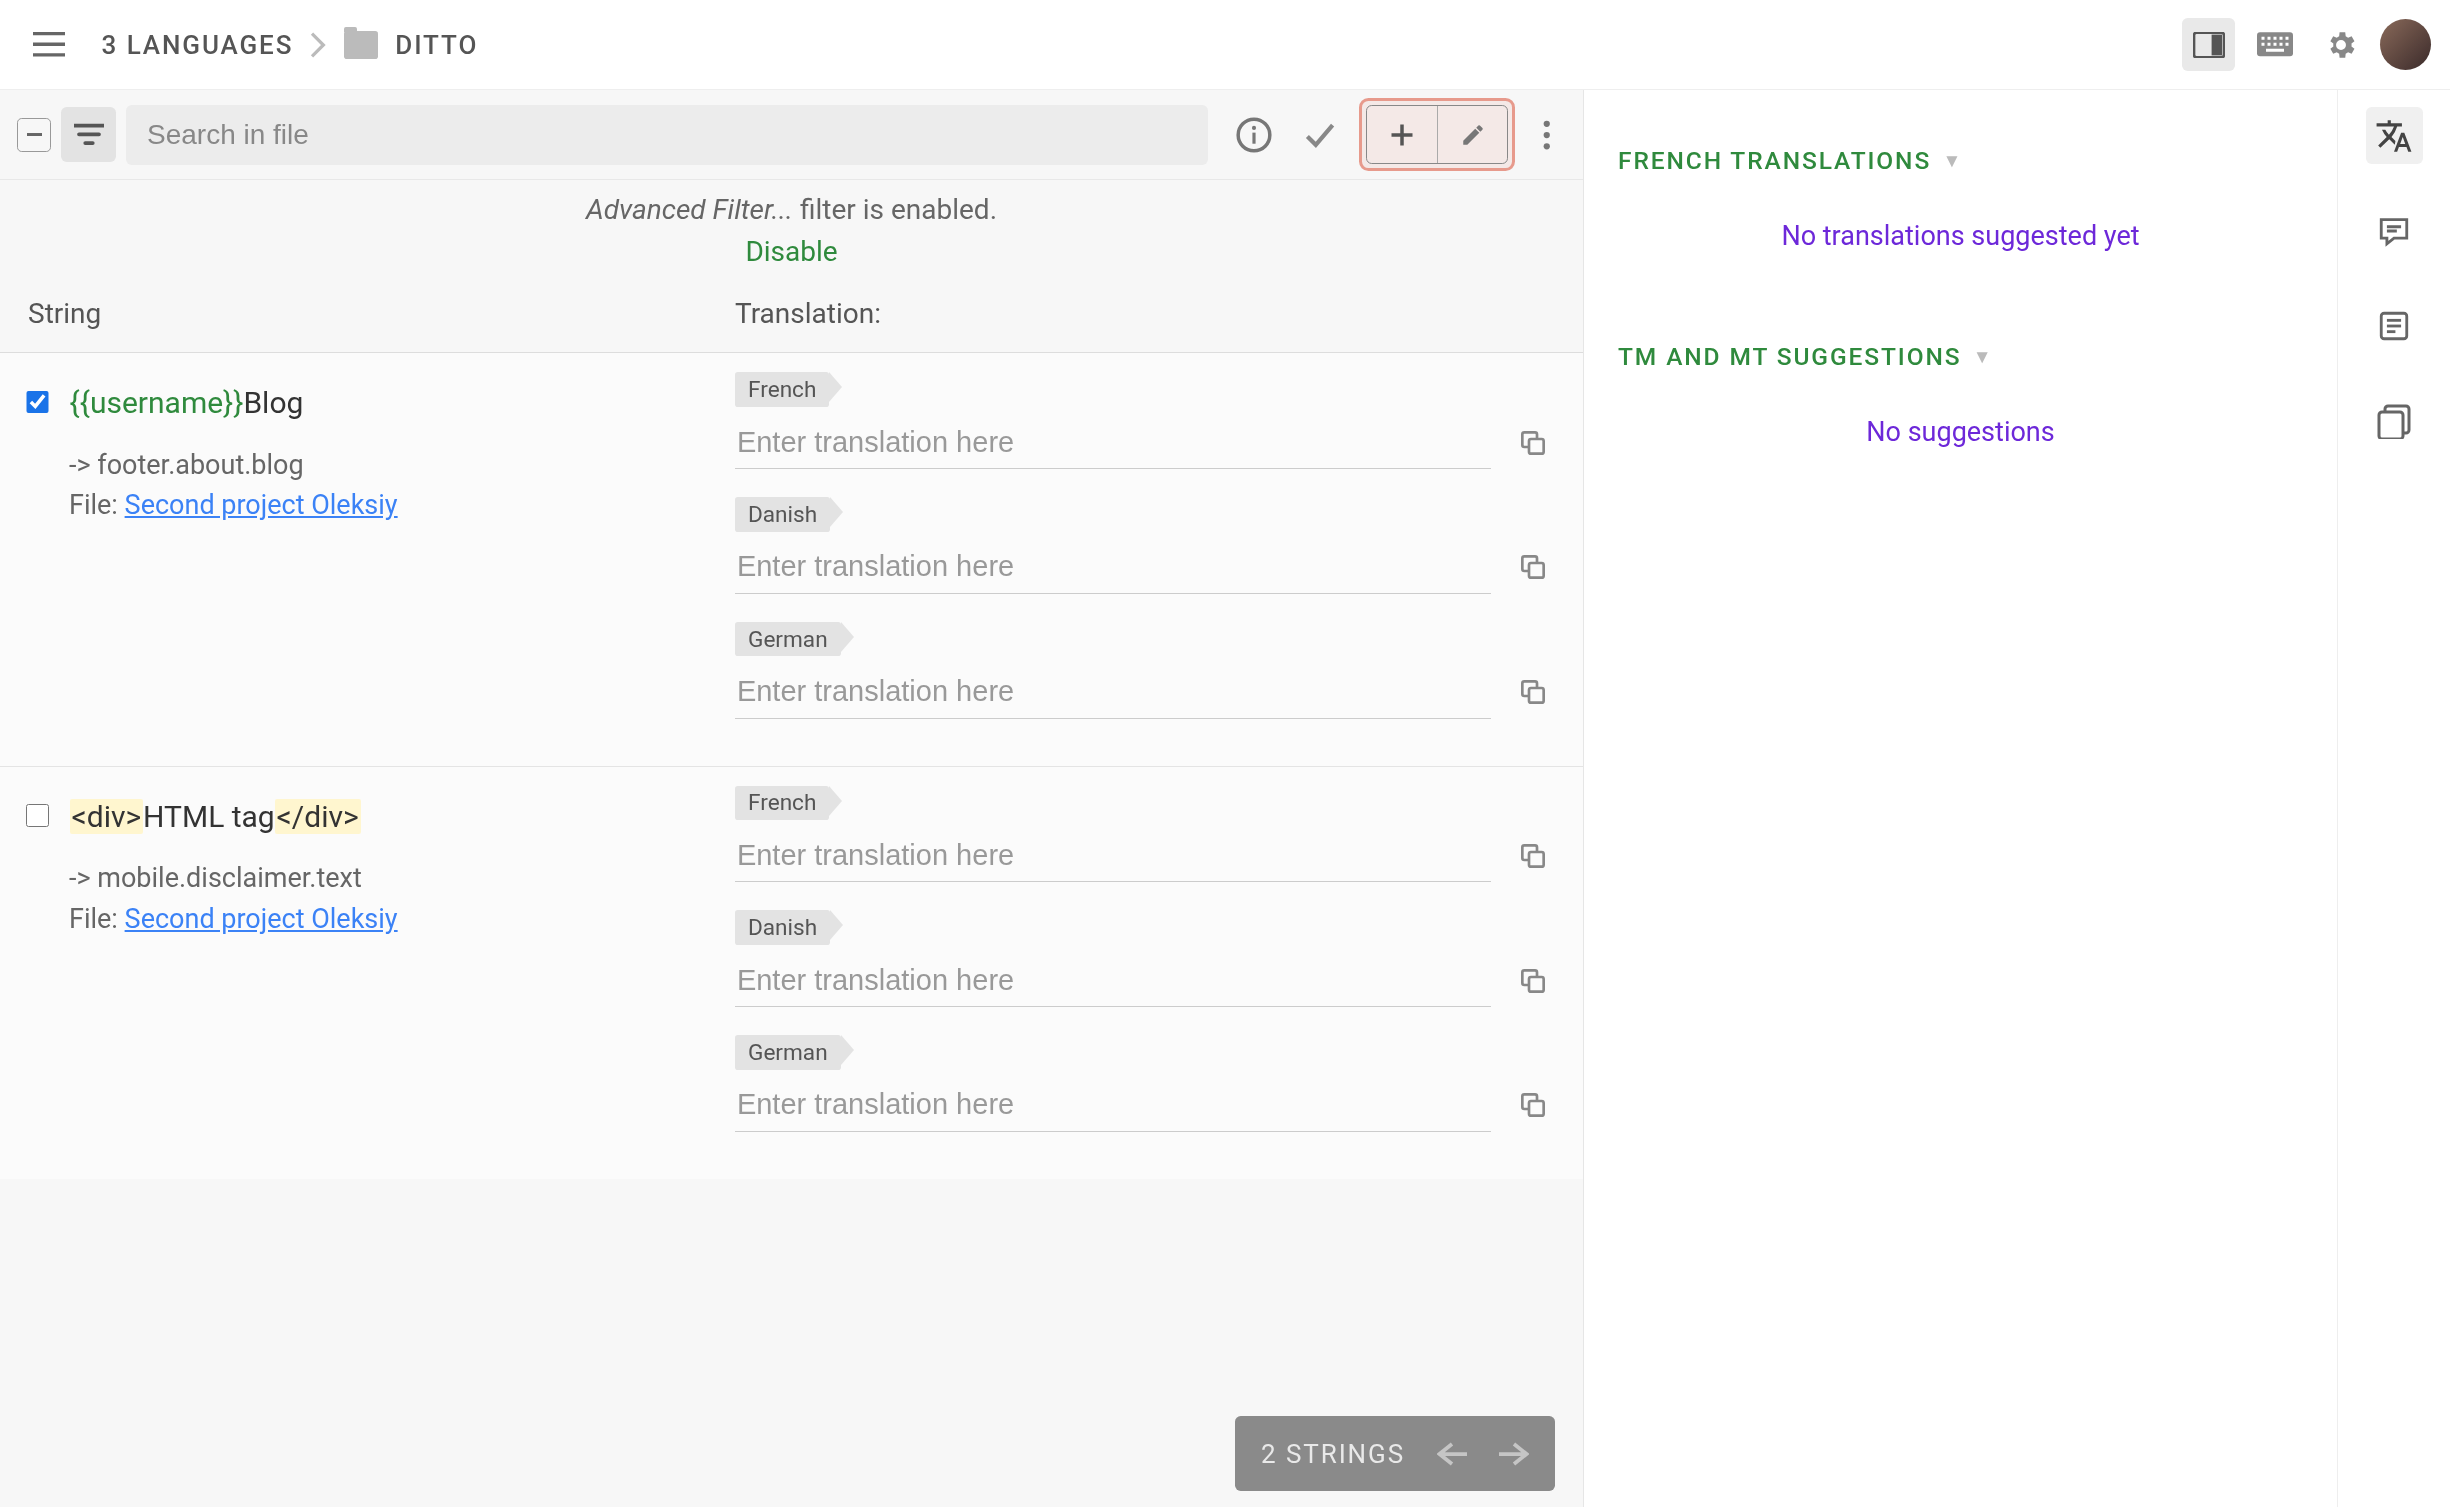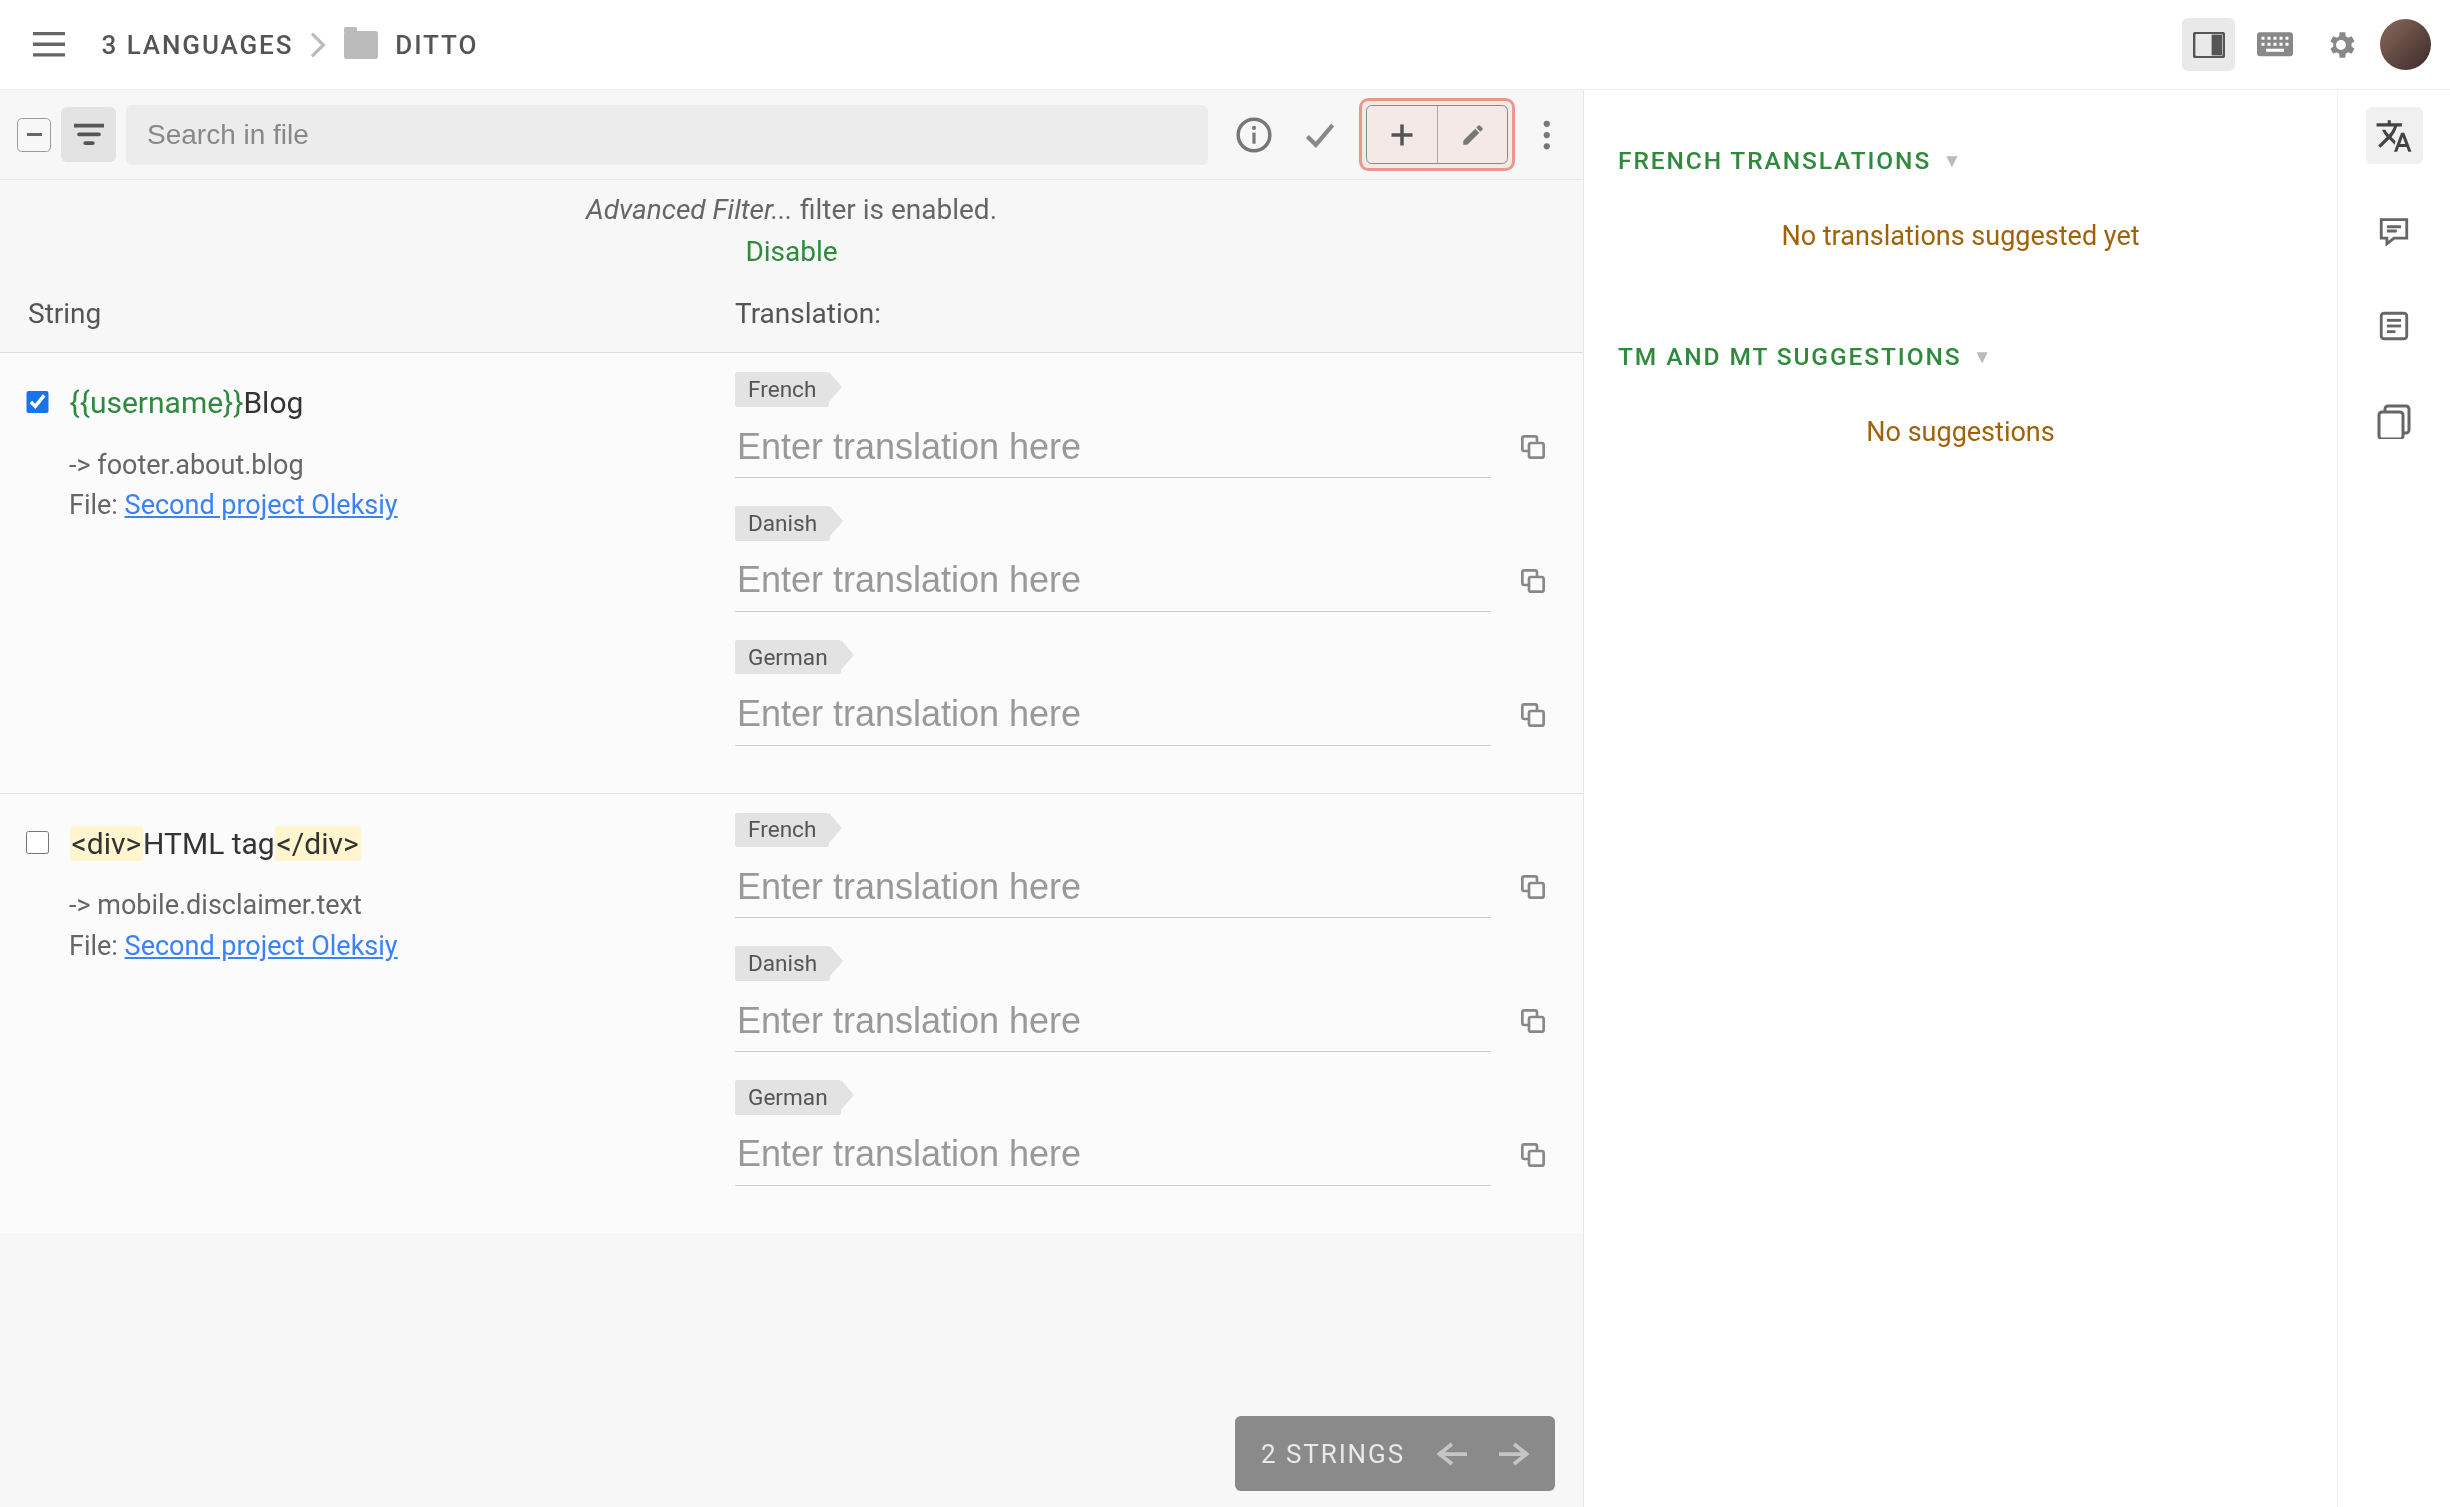--- a/index.html
+++ b/index.html
@@ -55,30 +55,30 @@
 .srcstring { font-size:30px; line-height:1.3; }
 .srcstring .token, .srcstring .hl { color:#2f8a3d; }
 .srcstring .hl-tag { background:#fff6cf; padding:0 1.9px; border-radius:1.9px; }
 .srcmeta { margin-left:43px; margin-top:22.6px; font-size:27px; color:#666; line-height:1.5; }
 .srcmeta .link { text-decoration: underline; color:#3b82f6; cursor:pointer; }
 
 .lang-block { margin-bottom: 28px; }
 .lang-chip { display:inline-block; background:#e3e3e3; font-size:22.6px; color:#555; padding:3.8px 13px; border-radius:2.8px; position:relative; }
 .lang-chip::after { content:""; position:absolute; right:-13px; top:0; width:0; height:0; border-top:15px solid transparent; border-bottom:15px solid transparent; border-left:13px solid #e3e3e3; }
 .trans-line { display:flex; align-items:center; gap:19px; margin-top:9.4px; }
-.trans-input { flex:1; border:none; border-bottom:0.9px solid #ccc; background:transparent; font-size:36px; padding:9.4px 1.9px; outline:none; color:#000000; }
+.trans-input { flex:1; border:none; border-bottom:0.9px solid #ccc; background:transparent; font-size:29px; padding:9.4px 1.9px; outline:none; color:#000000; }
 .trans-input::placeholder { color:#999; }
 .copy-btn { width:45px; height:45px; display:inline-flex; align-items:center; justify-content:center; cursor:pointer; }
 
 .floater { position:absolute; bottom:17px; right:28px; background:#8a8a8a; color:#e9e9e9; border-radius:5.7px; height:75px; display:flex; align-items:center; gap:32px; padding:0 26px; font-size:26px; letter-spacing:1.9px; }
 .floater .arrow { color:#c9c9c9; cursor:pointer; display:inline-flex; }
 
 .sidepanel { flex:1; border-left:0.9px solid #e6e6e6; padding: 32px 34px; position:relative; background:#fff; }
 .sidepanel .section-title { font-size:24.5px; letter-spacing:1.9px; color:#2f8a3d; font-weight:500; display:flex; align-items:center; gap:11.3px; cursor:pointer;margin-top:24px; }
-.sidepanel .empty { text-align:center; color:#a16207; font-size:27px; padding:45px 0 66px; }
+.sidepanel .empty { text-align:center; color:#6d28d9; font-size:27px; padding:45px 0 66px; }
 .tri { color:#bbb; font-size:19px; }
 
 .rightrail { width:113px; border-left:0.9px solid #eee; display:flex; flex-direction:column; align-items:center; padding-top:17px; gap:38px; }
 .rail-icon { width:57px; height:57px; display:inline-flex; align-items:center; justify-content:center; cursor:pointer; color:#555; }
 .rail-icon.active { background:#f0f0f0; border-radius:5.7px; }
 
 svg { display:block; }
 </style>
 </head>
 <body>

